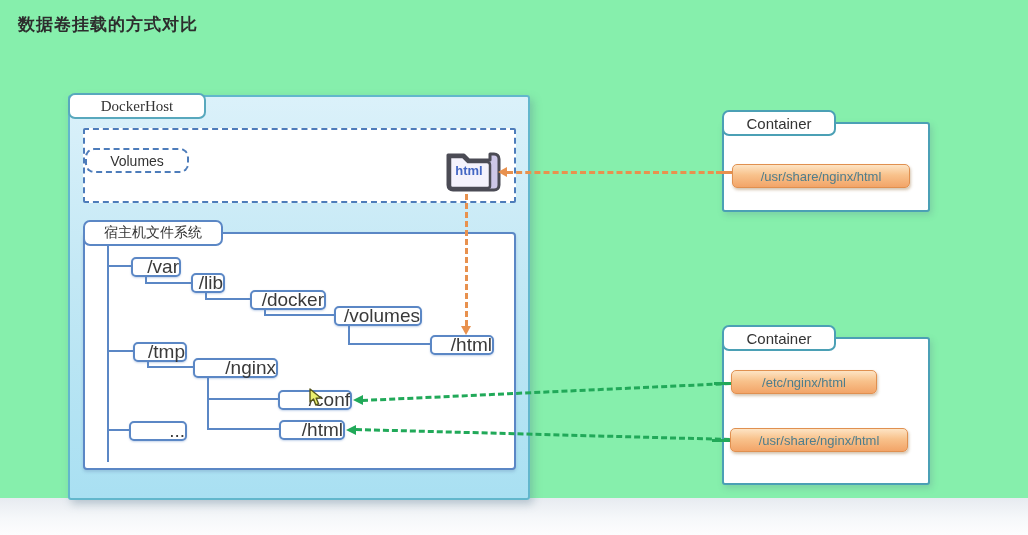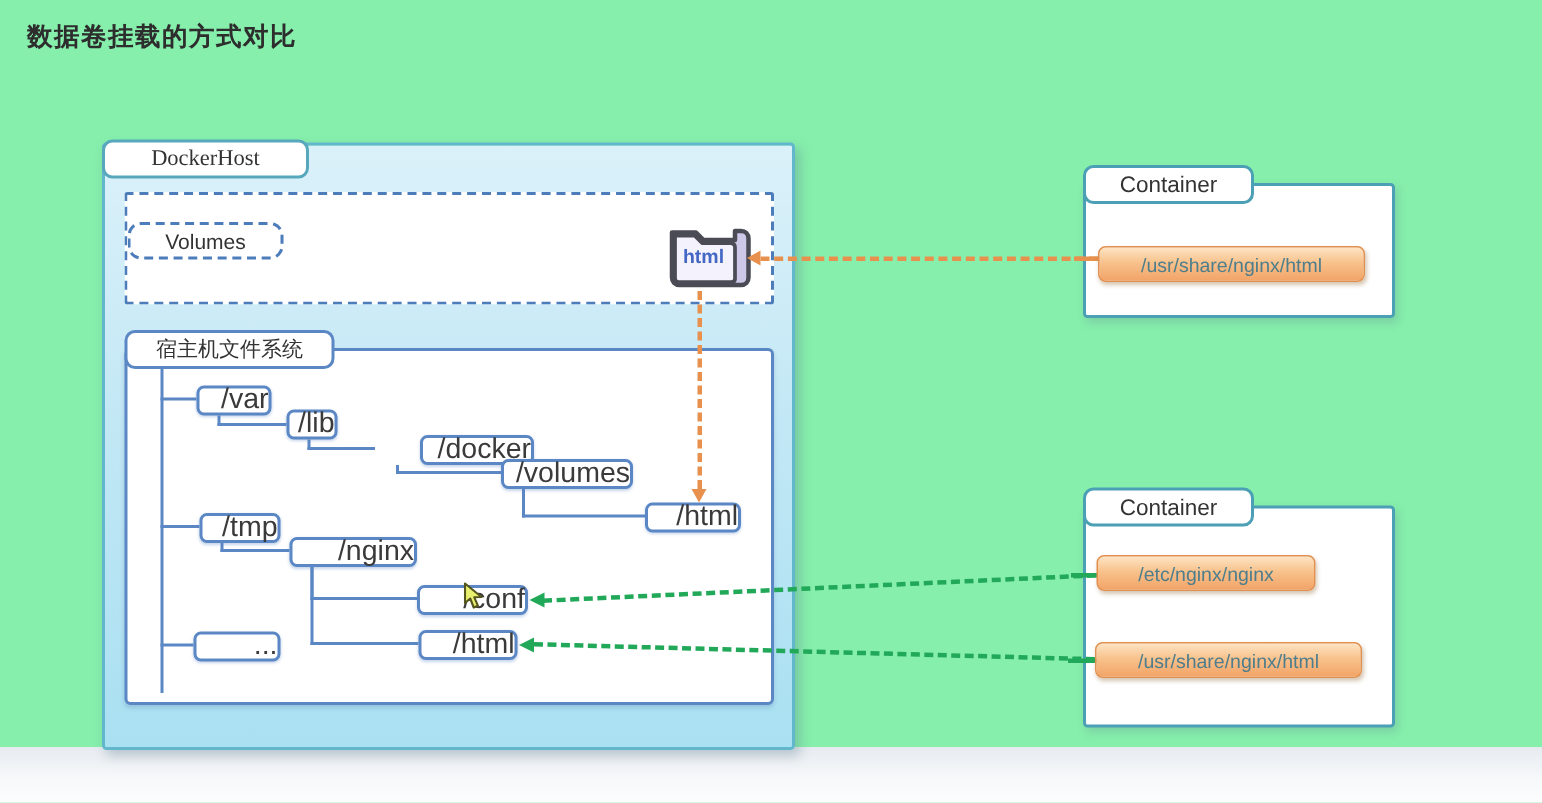--- a/index.html
+++ b/index.html
@@ -106,21 +106,21 @@
   <div class="tline lconn" style="left:145px;top:277px;width:46px;height:7px;"></div>
   <div class="tline lconn" style="left:205px;top:293px;width:45px;height:7px;"></div>
   <div class="tline lconn" style="left:264px;top:310px;width:70px;height:6px;"></div>
   <div class="tline lconn" style="left:348px;top:326px;width:82px;height:19px;"></div>
   <div class="tline lconn" style="left:147px;top:362px;width:46px;height:6px;"></div>
   <div class="tline lconn" style="left:207px;top:378px;width:71px;height:22px;"></div>
   <div class="tline lconn" style="left:207px;top:378px;width:72px;height:52px;"></div>
 
   <div class="tnode" style="left:131px;top:257px;width:50px;">/var</div>
   <div class="tnode" style="left:191px;top:273px;width:34px;">/lib</div>
-  <div class="tnode" style="left:250px;top:290px;width:76px;margin-left:30px;">/docker</div>
+  <div class="tnode" style="left:250px;top:290px;width:76px;">/docker</div>
   <div class="tnode" style="left:334px;top:306px;width:88px;">/volumes</div>
   <div class="tnode" style="left:430px;top:335px;width:64px;">/html</div>
   <div class="tnode" style="left:133px;top:342px;width:54px;">/tmp</div>
   <div class="tnode" style="left:193px;top:358px;width:85px;">/nginx</div>
   <div class="tnode" style="left:278px;top:390px;width:74px;">/conf</div>
   <div class="tnode" style="left:279px;top:420px;width:66px;">/html</div>
   <div class="tnode" style="left:129px;top:421px;width:58px;">...</div>
 
   <div class="arr arr-left-o" style="left:498px;top:167px;"></div>
   <div class="dash-o" style="left:507px;top:171px;width:225px;"></div>
@@ -134,21 +134,21 @@
   <div class="stub-solid" style="left:714px;top:382px;width:18px;border-top:3px solid #21a959;"></div>
   <div class="stub-solid" style="left:712px;top:439px;width:19px;border-top:3px solid #21a959;"></div>
   <div class="stub-solid" style="left:716px;top:171px;width:17px;border-top:3px solid #e8914e;"></div>
 
   <div class="cont-box" style="left:722px;top:122px;height:90px;"></div>
   <div class="tab cont-tab" style="left:722px;top:110px;">Container</div>
   <div class="badge" style="left:732px;top:164px;width:178px;">/usr/share/nginx/html</div>
 
   <div class="cont-box" style="left:722px;top:337px;height:148px;"></div>
   <div class="tab cont-tab" style="left:722px;top:325px;">Container</div>
-  <div class="badge" style="left:731px;top:370px;width:146px;">/etc/nginx/nginx</div>
+  <div class="badge" style="left:731px;top:370px;width:146px;">/etc/nginx/html</div>
   <div class="badge" style="left:730px;top:428px;width:178px;">/usr/share/nginx/html</div>
 
   <div class="cursor" style="left:309px;top:388px;">
     <svg width="14" height="18" viewBox="0 0 14 18">
       <path d="M1 1 L1 14 L4.5 11 L6.8 17 L9.6 15.8 L7.2 10.2 L12 10 Z" fill="#e9ef6f" stroke="#55551e" stroke-width="1.4" stroke-linejoin="round"></path>
     </svg>
   </div>
 </div>
 
 </body></html>

